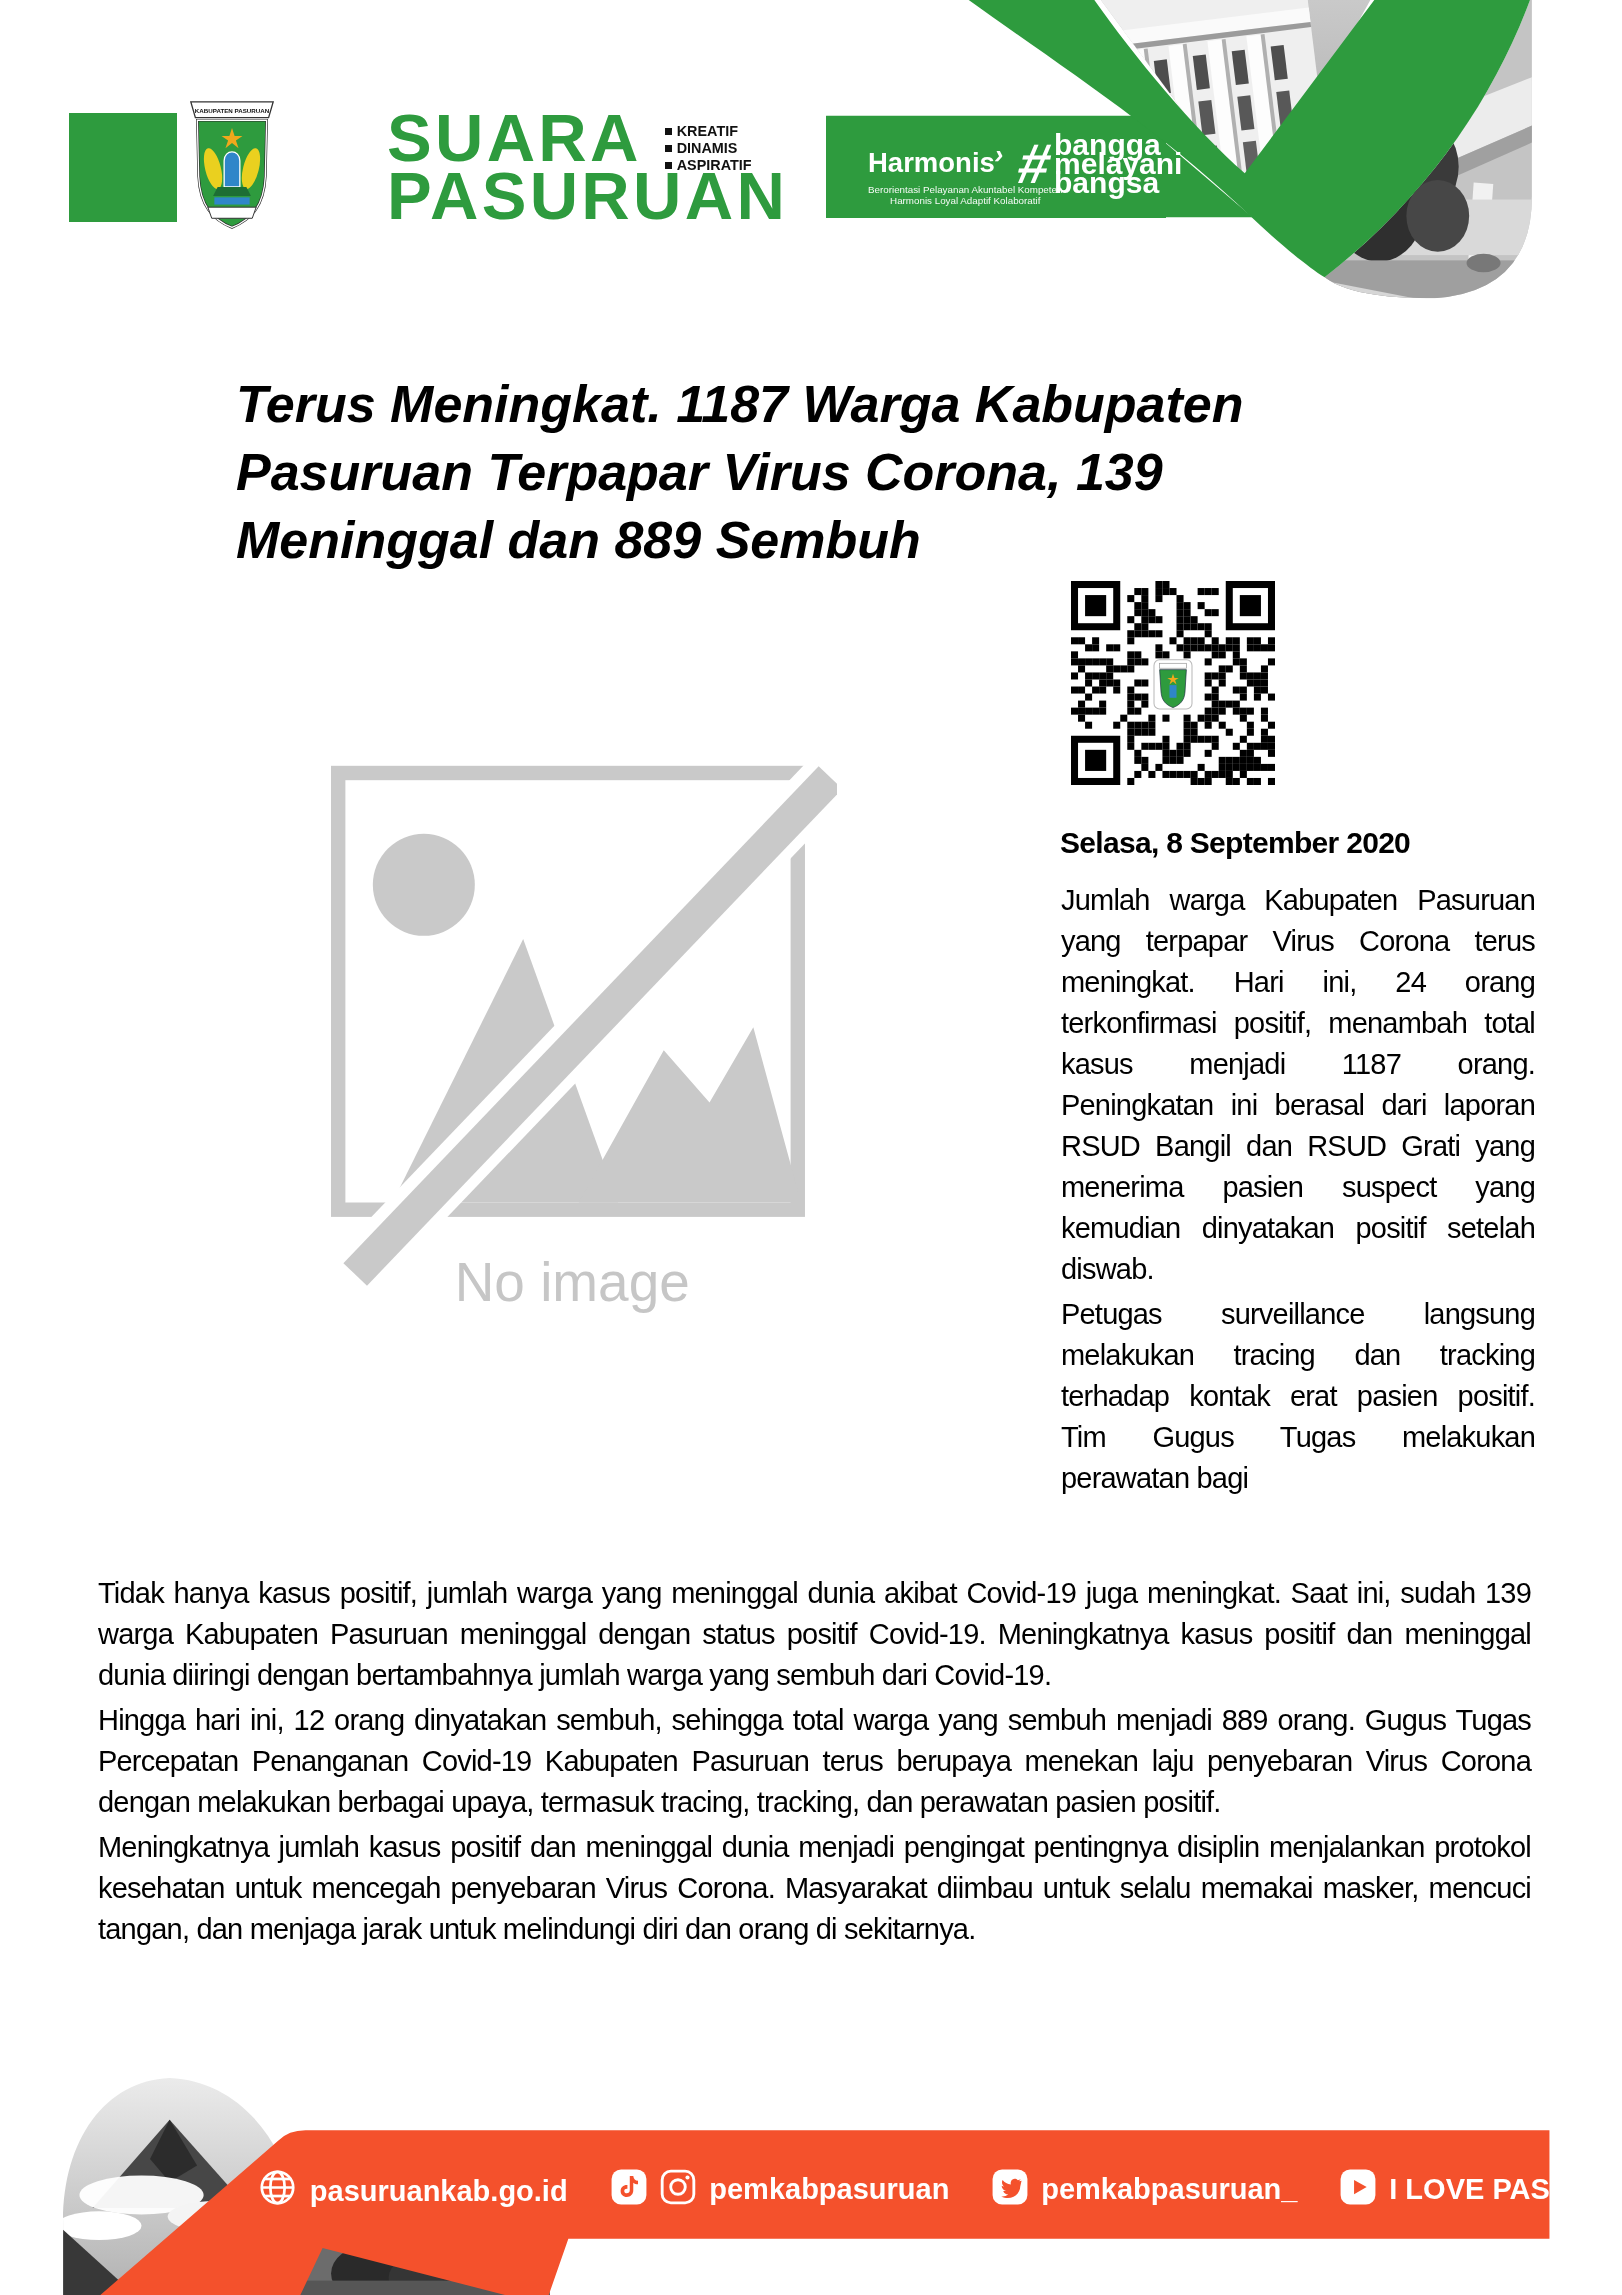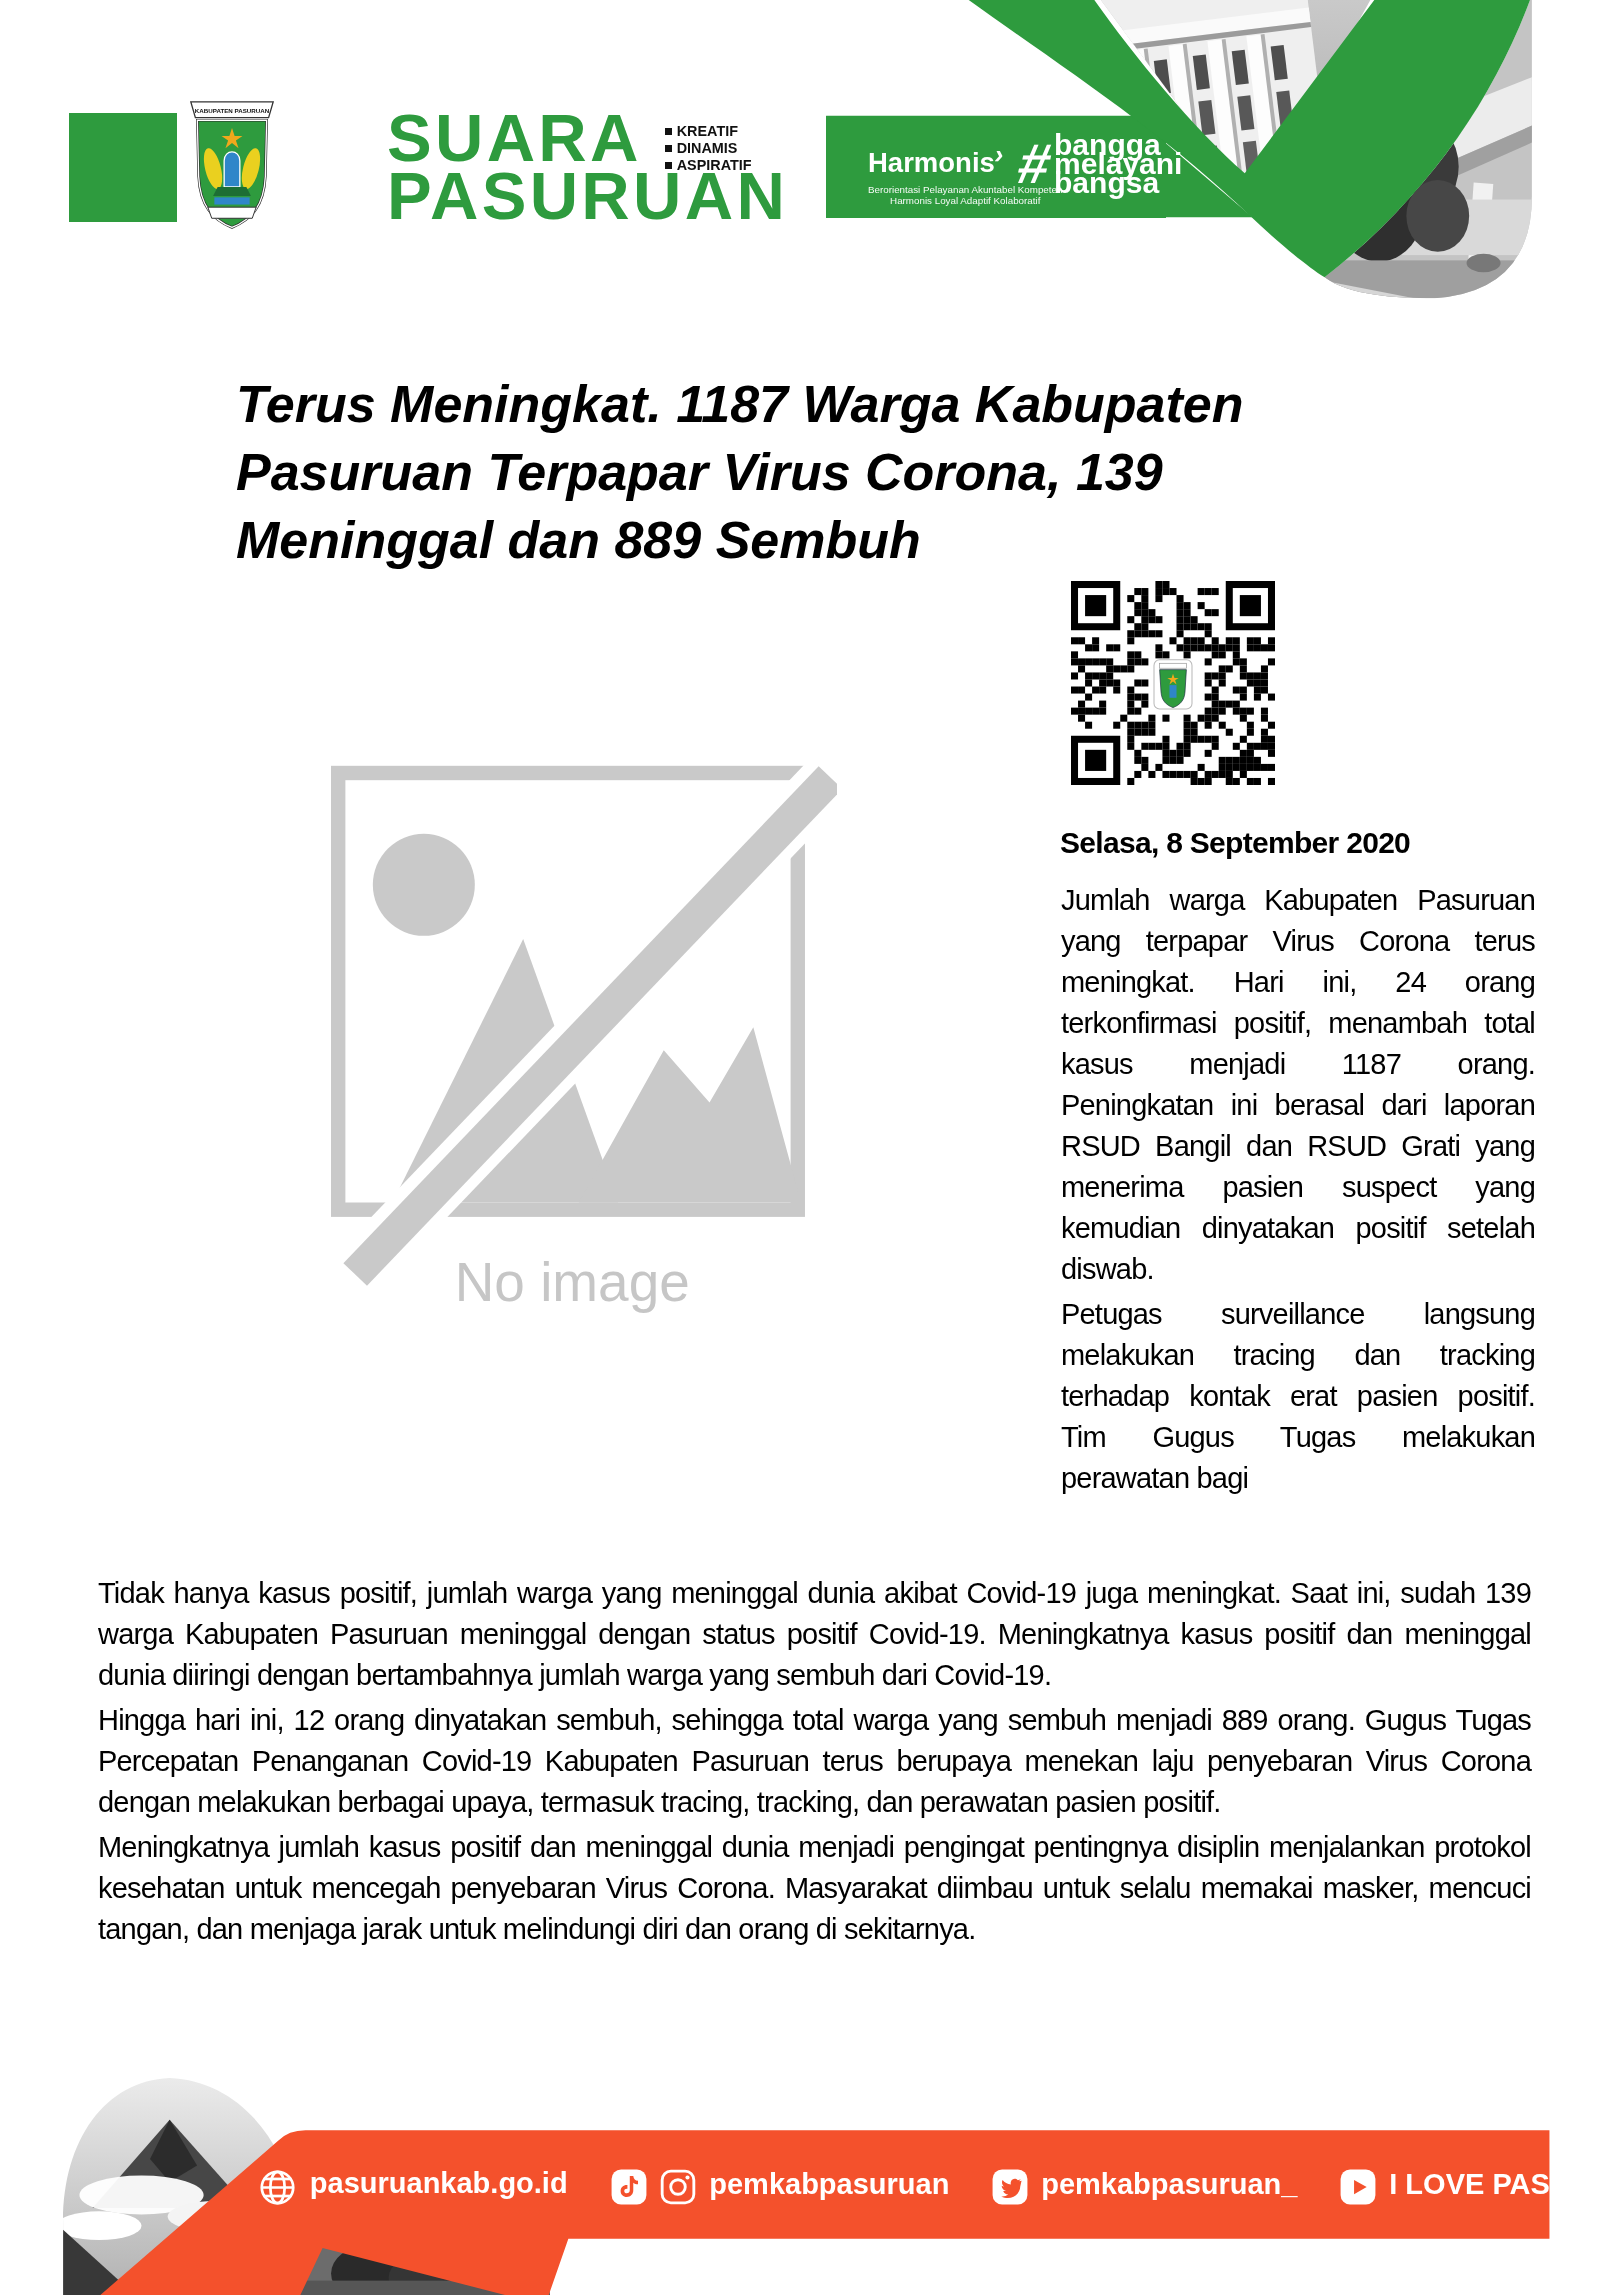--- a/index.html
+++ b/index.html
@@ -33,21 +33,21 @@
   .coltext{left:1057px;top:876px;width:482px;height:692px;overflow:hidden;
     font-size:29px;line-height:41px;text-align:justify;letter-spacing:-0.8px;}
   .coltext p,.fulltext p{margin:4px;}
   .fulltext{left:94px;top:1569px;width:1441px;height:492px;overflow:hidden;
     font-size:29px;line-height:41px;text-align:justify;letter-spacing:-0.8px;}
   .placeholder{left:314px;top:720px;width:523px;height:595px;}
   
   .footdecor{left:0;top:2061px;width:1623px;height:234px;}
   .social{left:302px;top:2157px;width:1248px;height:60px;display:flex;z-index:6;
     justify-content:center;align-items:center;gap:42px;color:#fff;font-weight:bold;font-size:29px;}
-  .social .item{display:flex;align-items:flex-start;gap:11.8px;white-space:nowrap;cursor:pointer;}
+  .social .item{display:flex;align-items:flex-end;gap:11.8px;white-space:nowrap;cursor:pointer;}
   .social svg{display:block;}
 </style>
 </head>
 <body>
 
 <div class="abs green-square"></div>
 
 <svg class="abs crest" width="88" height="134" viewBox="0 0 134 205">
   <path d="M4,6 L130,6 L123,30 L11,30 Z" fill="#fff" stroke="#333" stroke-width="2"></path>
   <text x="67" y="23" font-size="9.5" font-weight="bold" text-anchor="middle" fill="#111">KABUPATEN PASURUAN</text>

